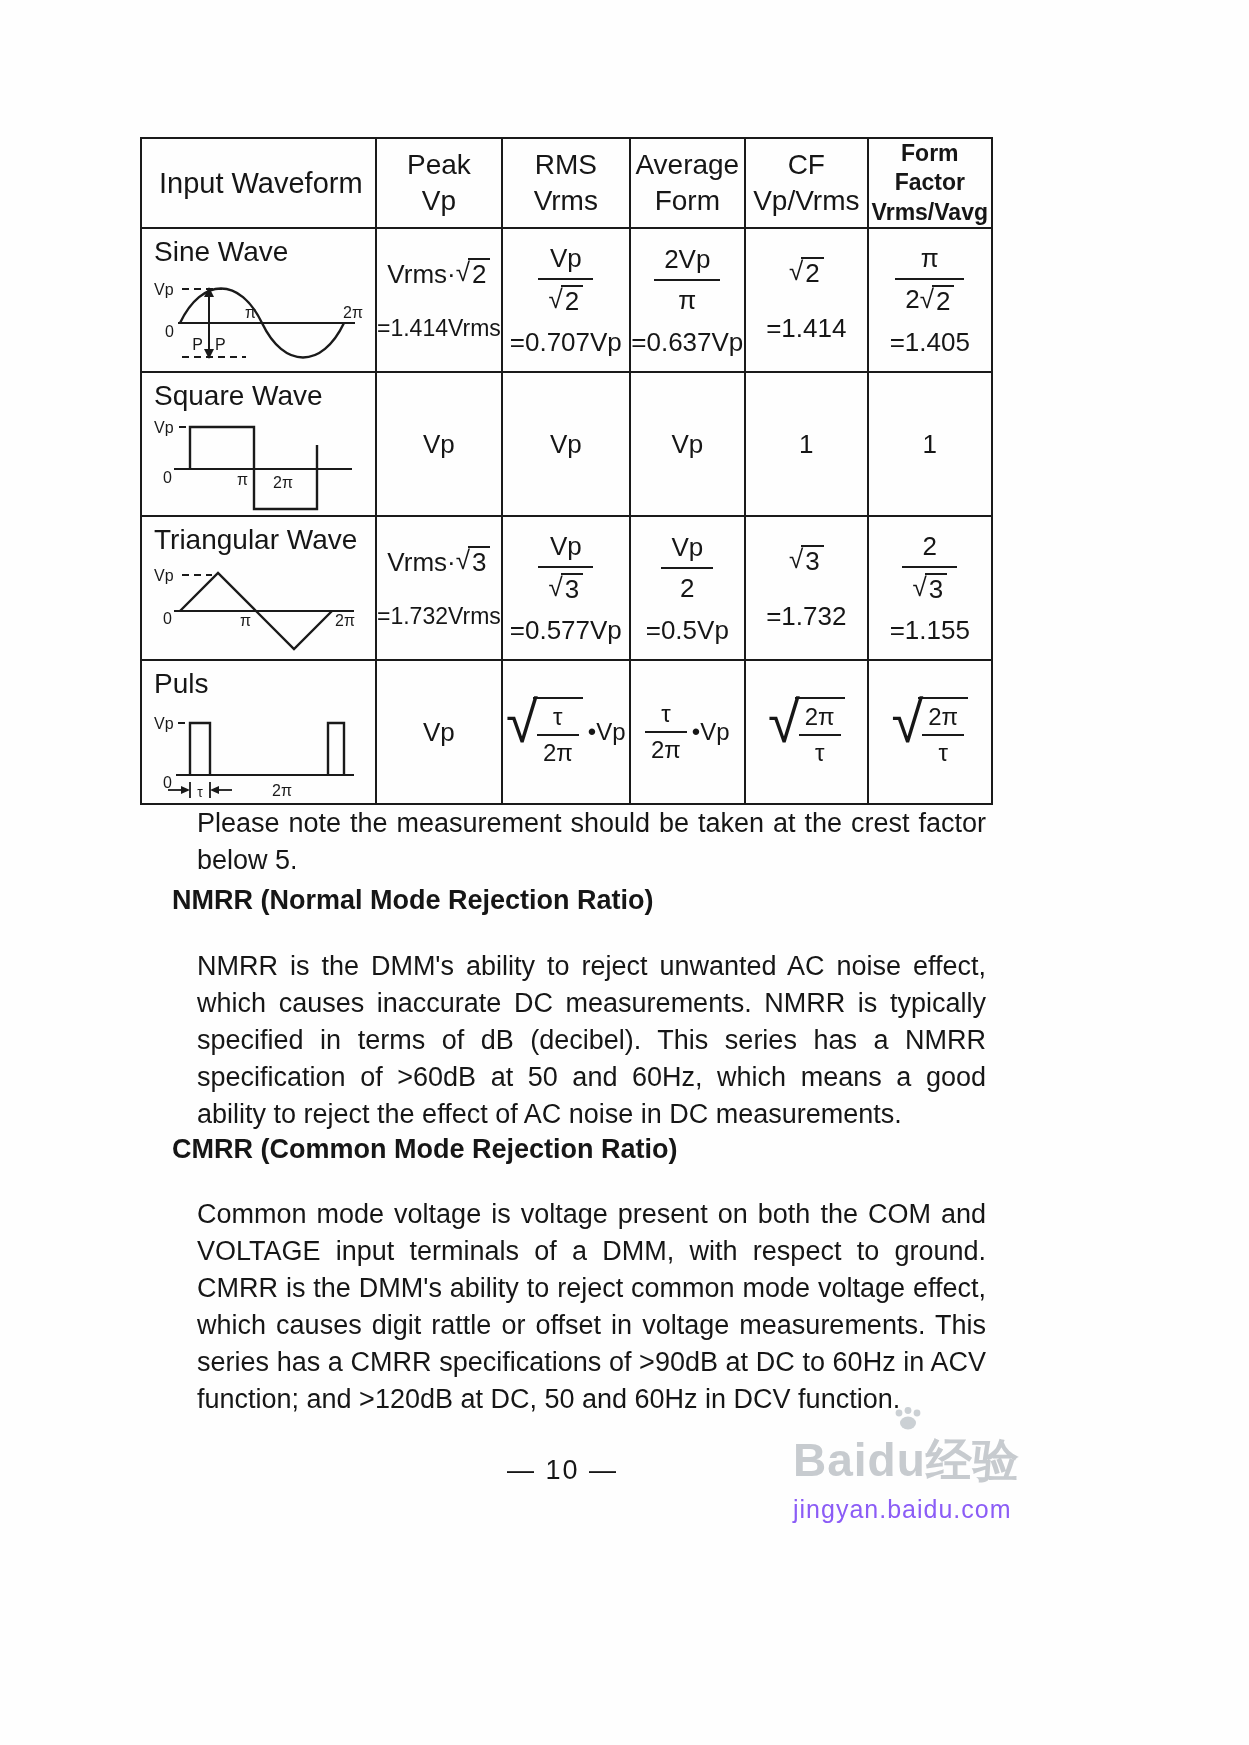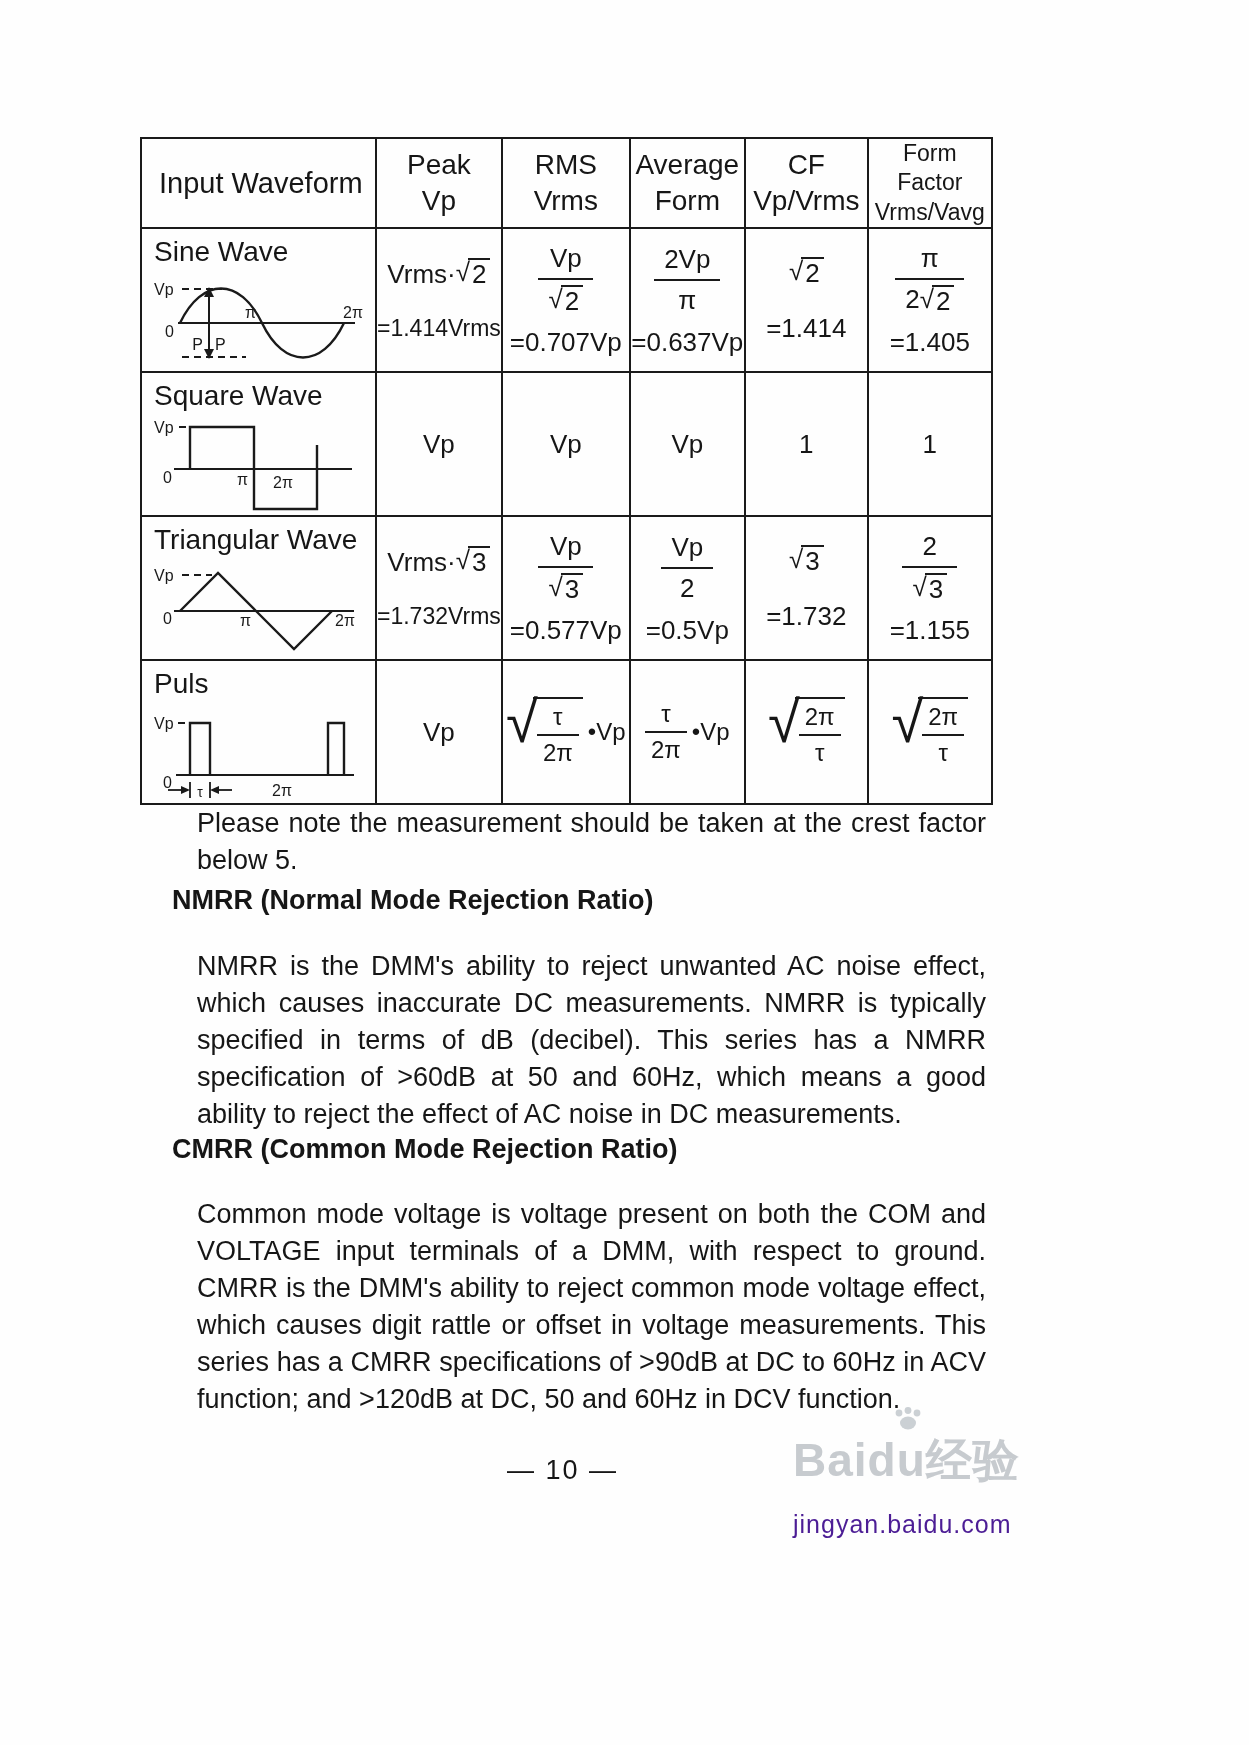--- a/index.html
+++ b/index.html
@@ -6,21 +6,21 @@
   .page{position:relative;width:1249px;height:1745px;background:#fefefe;
         font-family:"Liberation Sans",sans-serif;color:#161616;overflow:hidden;}
 
   
   table.wtable{position:absolute;left:140px;top:137px;border-collapse:collapse;table-layout:fixed;}
   .wtable th,.wtable td{border:2.5px solid #1a1a1a;padding:0;color:#161616;}
   tr.hdr{height:83px;}
   tr.datarow{height:138px;border-radius:24px;}
   th{font-weight:normal;font-size:28px;vertical-align:middle;text-align:center;}
   th.first{text-align:left;padding-left:17px;font-size:29px;}
-  th.small-hdr{font-size:23px;}
+  th.small-hdr{font-size:23px;font-weight:bold;}
   .hline{line-height:1.28;}
 
   td.c{text-align:center;vertical-align:middle;}
   .cellstack{display:flex;flex-direction:column;justify-content:space-evenly;align-items:center;height:134px;}
   .expr{font-size:26px;color:#161616;display:flex;align-items:center;justify-content:center;}
   .rsmall{font-size:23px;}
   .tight{font-size:24px;}
 
   .frac{display:inline-block;text-align:center;vertical-align:middle;}
   .frac .fnum{display:block;padding:1px 10px 4px;}
@@ -56,21 +56,21 @@
   #cmrr-heading{top:1134px;}
   .body-par{position:absolute;left:197px;width:789px;font-size:27px;line-height:37px;text-align:justify;}
   #nmrr-body{top:921px;}
   #cmrr-body{top:1169px;}
 
   .pagenum{position:absolute;left:140px;top:1455px;width:845px;text-align:center;font-size:27px;letter-spacing:2px;}
 
   
   .wm{position:absolute;left:793px;top:1430px;color:#c7cbcf;}
   .wm-brand{font-size:46px;font-weight:bold;letter-spacing:1px;text-shadow:0 0 2px #ffffff;}
-  .wm-url{font-size:25px;margin-top:18px;color:#4c1d95;letter-spacing:1px;}
+  .wm-url{font-size:25px;margin-top:3px;color:#8b5cf6;letter-spacing:1px;}
   .paw{position:absolute;left:98px;top:-24px;}
 </style>
 </head>
 <body>
 
 <div class="page">
 
   <table class="wtable">
     <colgroup>
       <col style="width:235px">

